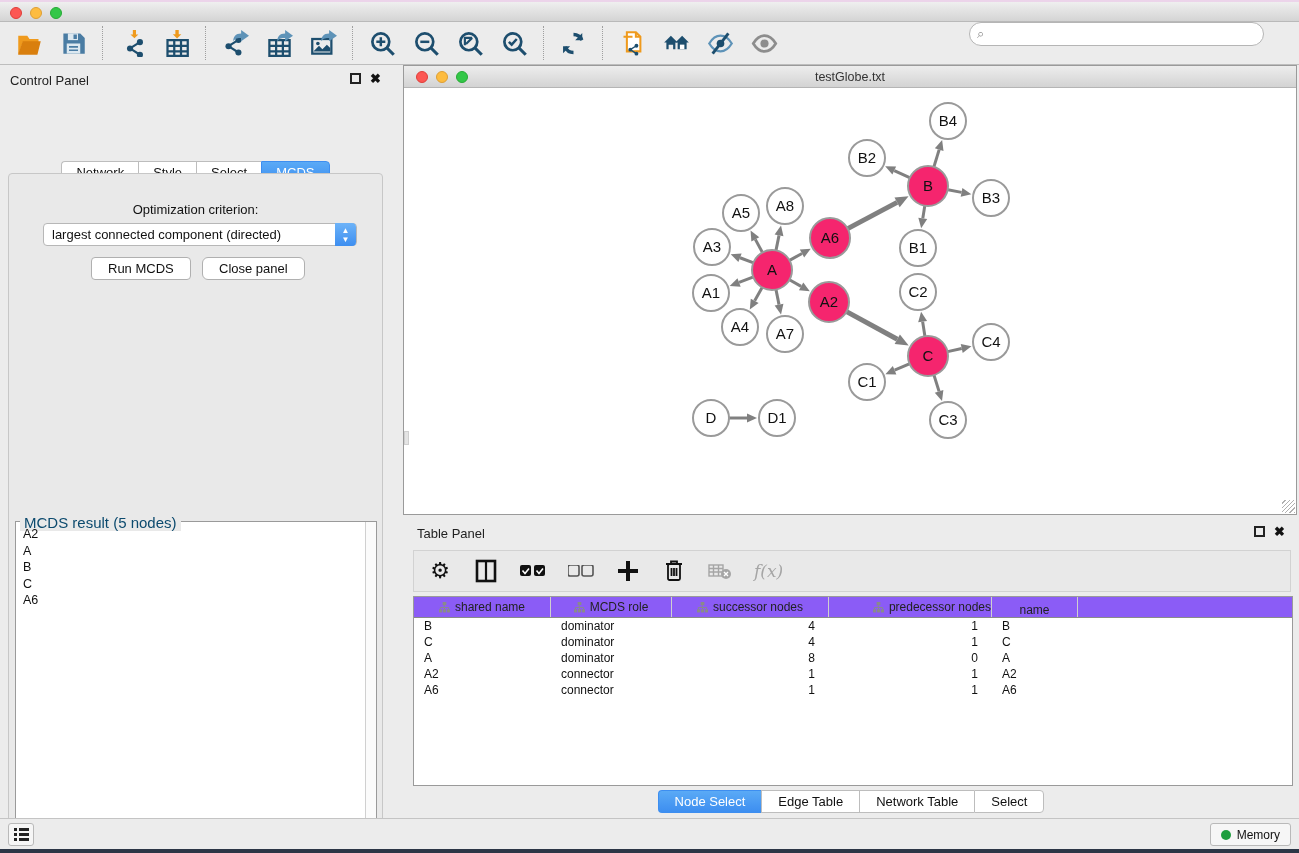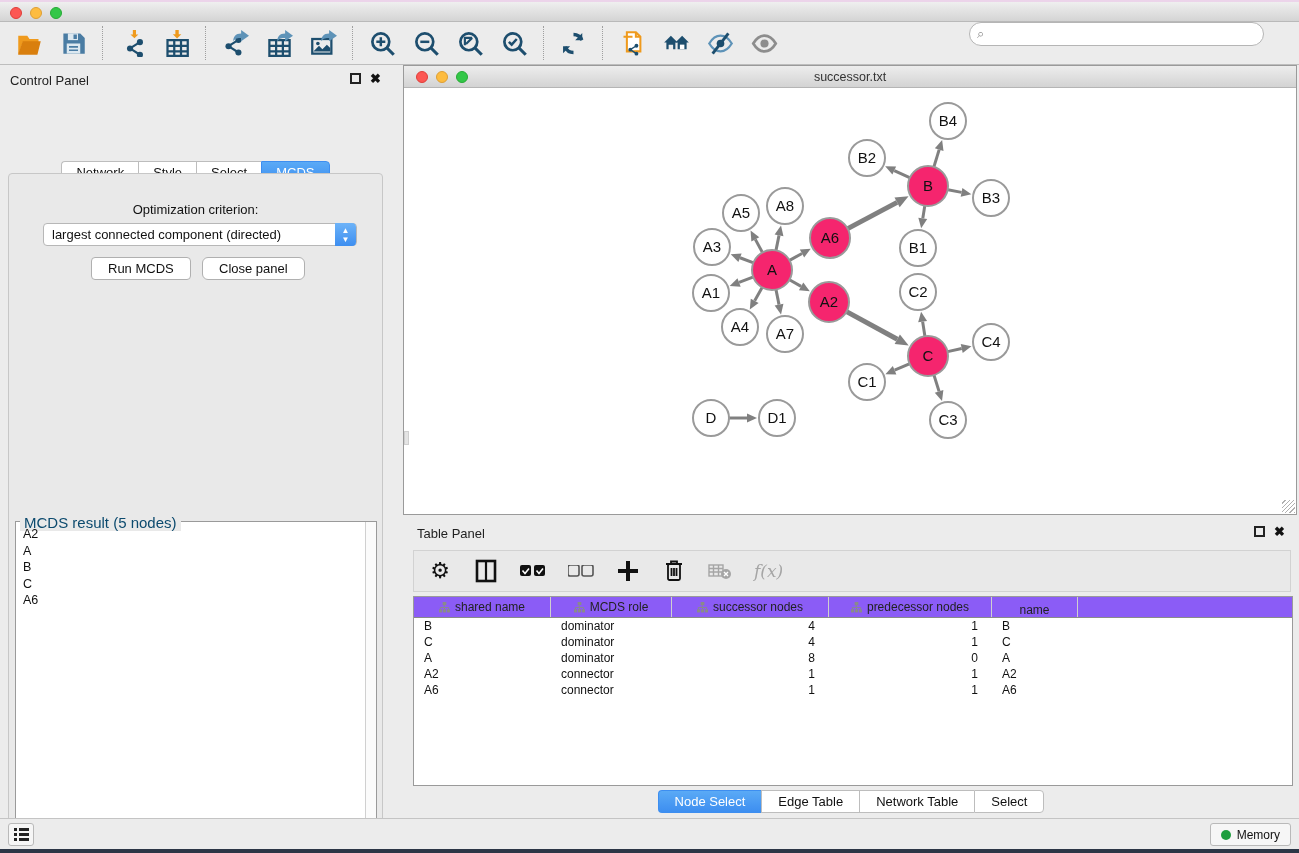--- a/index.html
+++ b/index.html
@@ -317,21 +317,21 @@
   </div>
 </div>
 
 <div id="net-window">
   <div id="net-titlebar">
     <div class="lights" style="left:12px; top:5px;">
       <div class="light r"></div>
       <div class="light y"></div>
       <div class="light g"></div>
     </div>
-    <div id="net-title">successor.txt</div>
+    <div id="net-title">testGlobe.txt</div>
   </div>
   <svg id="net-canvas" viewBox="0 0 892 426">
       <line x1="350.22175155851795" y1="188.70327400252603" x2="335.0709185918138" y2="194.4158831539063" stroke="#808080" stroke-width="3"></line>
       <polygon points="325.71394572787585,197.9439221026042 333.4833010648997,190.20524536513423 336.65853611872785,198.62652094267835" fill="#808080"></polygon>
       <line x1="350.25882377126106" y1="175.19921577898342" x2="336.0123835190615" y2="169.73808034897357" stroke="#808080" stroke-width="3"></line>
       <polygon points="326.674922346041,166.15872023264905 337.62309557140753,165.53622282111434 334.4016714667154,173.9399378768328" fill="#808080"></polygon>
       <line x1="358.6988396225549" y1="198.56769192232414" x2="350.68604270122916" y2="212.84048643843556" stroke="#808080" stroke-width="3"></line>
       <polygon points="345.79069513415277,221.56032429229037 346.7621156669945,210.6375800332512 354.60996973546384,215.04339284361993" fill="#808080"></polygon>
       <line x1="358.9223330087103" y1="165.3088058547254" x2="351.33315840729955" y2="151.3545170714862" stroke="#808080" stroke-width="3"></line>
       <polygon points="346.5554389381997,142.56967804765748 355.28633596802246,149.20454331039127 347.37998084657664,153.50449083258115" fill="#808080"></polygon>
@@ -505,21 +505,21 @@
             <g fill="#8a8a8a">
               <rect x="4" y="0" width="4" height="3.4"></rect>
               <rect x="0" y="8" width="3.4" height="3.4"></rect>
               <rect x="8.6" y="8" width="3.4" height="3.4"></rect>
               <rect x="4.3" y="8" width="3.4" height="3.4"></rect>
               <path d="M5.7 3v3M1.5 8V6h9v2M6 6v2" stroke="#8a8a8a" stroke-width="1" fill="none"></path>
             </g>
           </svg>
           <span>successor nodes</span>
         </div>
-        <div class="th" style="width: 163px;">
+        <div class="th" style="width: 163px; justify-content: flex-end;">
           <svg viewBox="0 0 12 12">
             <g fill="#8a8a8a">
               <rect x="4" y="0" width="4" height="3.4"></rect>
               <rect x="0" y="8" width="3.4" height="3.4"></rect>
               <rect x="8.6" y="8" width="3.4" height="3.4"></rect>
               <rect x="4.3" y="8" width="3.4" height="3.4"></rect>
               <path d="M5.7 3v3M1.5 8V6h9v2M6 6v2" stroke="#8a8a8a" stroke-width="1" fill="none"></path>
             </g>
           </svg>
           <span>predecessor nodes</span>

